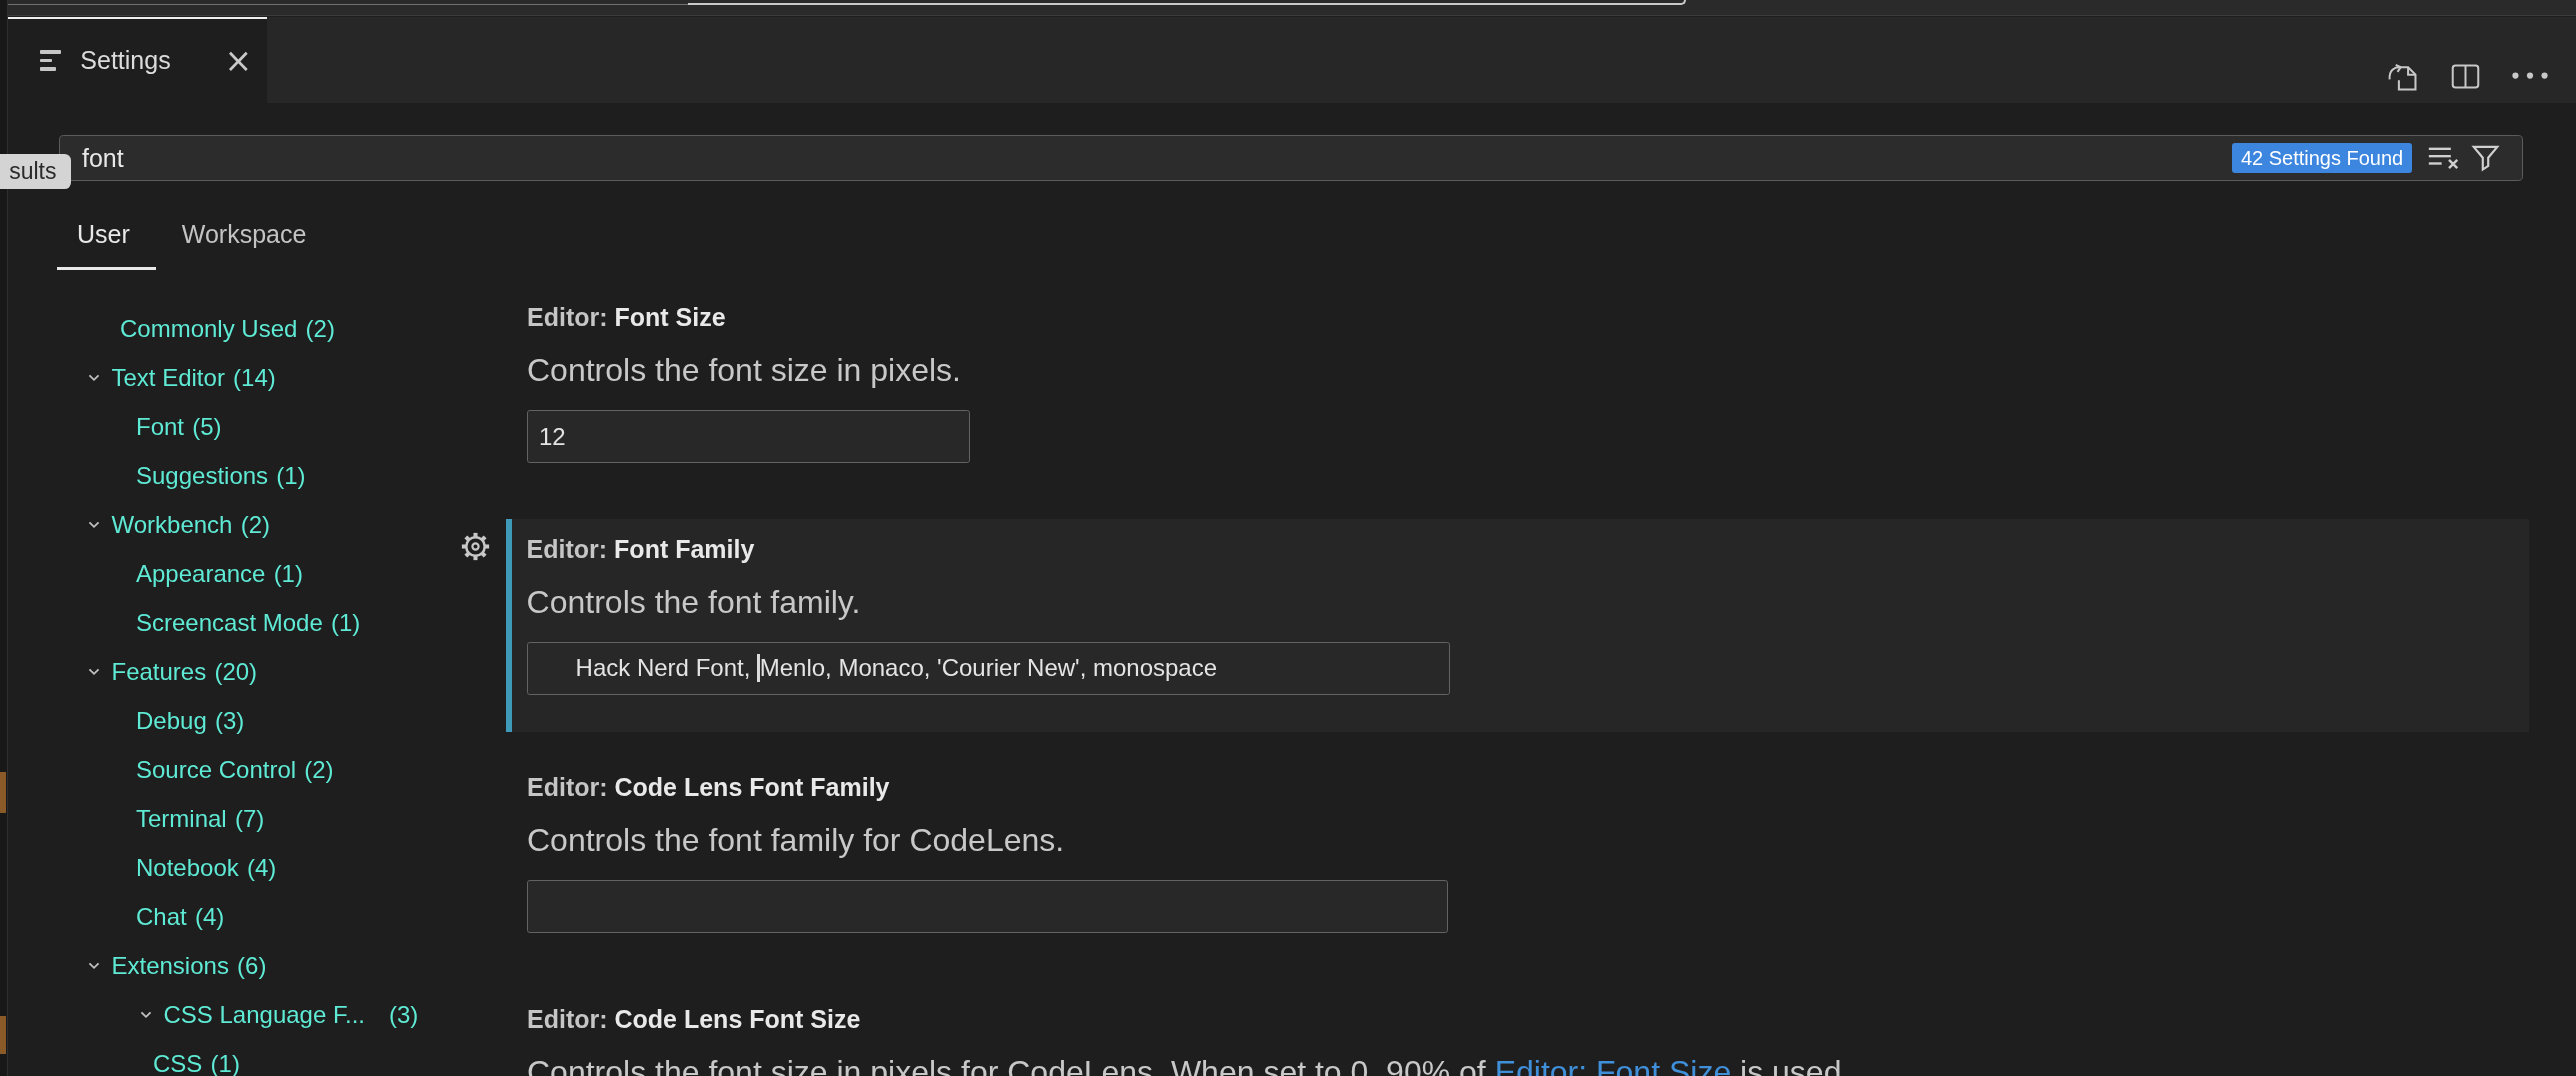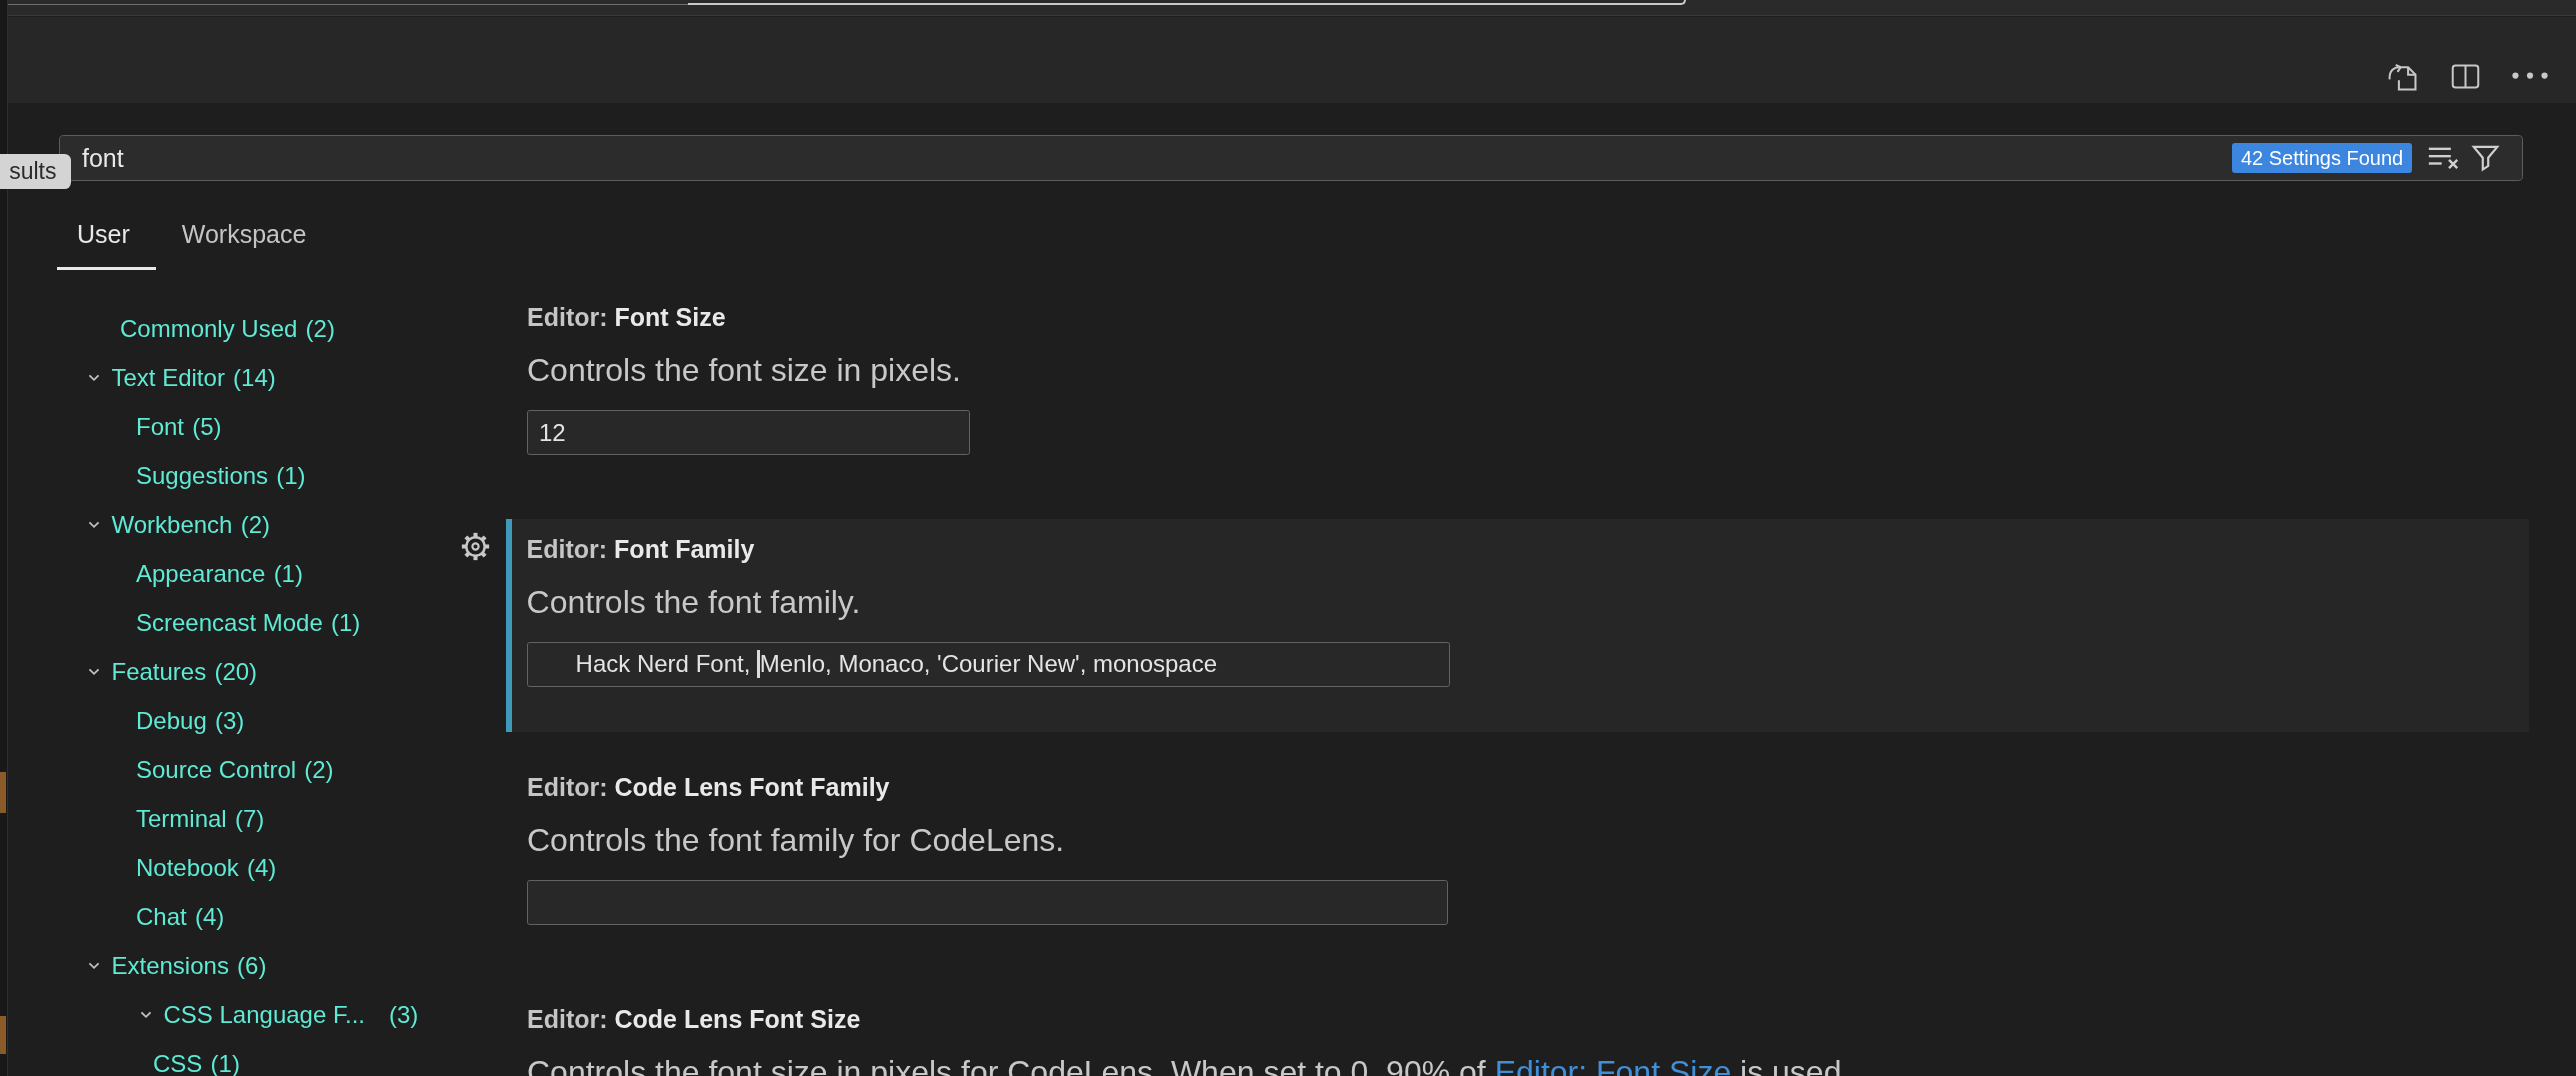--- a/index.html
+++ b/index.html
@@ -67,21 +67,21 @@
   #section-editor-font-size{top:302px;}
   #section-editor-font-family{top:519px;height:213px;}
   #section-editor-font-family .setting-title{padding-top:14.6px;}
   #section-editor-codelens-font-family{top:772px;}
   #section-editor-codelens-font-size{top:1004px;}
   .setting-title{font-size:25px;font-weight:bold;line-height:31px;}
   .title-prefix{color:#c5c5c5;}
   .title-name{color:#e9e9e9;}
   .setting-desc{margin-top:22px;font-size:32px;line-height:31px;color:#c8c8c8;}
   .desc-link{color:#3f8fd9;}
-  .setting-input{margin-top:24px;height:45px;box-sizing:border-box;background:#282828;
+  .setting-input{margin-top:24px;height:53px;box-sizing:border-box;background:#282828;
                  border:1.8px solid #636363;border-radius:2.7px;display:flex;align-items:center;
                  padding:0 11px;font-size:24px;color:#e4e4e4;white-space:pre;}
   #section-editor-font-size .setting-input{width:443px;}
   #section-editor-font-family .setting-input{width:923px;padding-left:48px;}
   #section-editor-codelens-font-family .setting-input{width:921px;}
   .caret{display:inline-block;width:2.7px;height:27.5px;background:#dcdcdc;vertical-align:middle;}
 
   
   #row-gear{position:absolute;left:457px;top:528px;z-index:2;}
 
@@ -97,20 +97,29 @@
 </head>
 <body>
 
 <div id="screen">
 
   <div id="top-strip"></div>
   <div class="win-edge dim"></div>
   <div class="win-edge bright"></div>
 
   <div id="tab-bar">
+    <div id="active-tab">
+      <span class="tab-icon">
+          <i></i>
+          <i></i>
+          <i></i>
+        </span>
+      <span id="tab-label">Settings</span>
+      <span id="tab-close">×</span>
+    </div>
     <div id="editor-actions">
       <span>
         <svg width="35" height="35" viewBox="0 0 38 38" fill="none" stroke="#c8c8c8" stroke-width="2.2">
           <path d="M14 9 h10 l8 8 v16 h-18 v-10"></path>
           <path d="M24 9 v8 h8"></path>
           <path d="M4 22 C3 13 9 8 16 9"></path>
           <path d="M16 9 l-5.5 -2.5 M16 9 l-3.5 5"></path>
         </svg>
       </span>
       <span>

